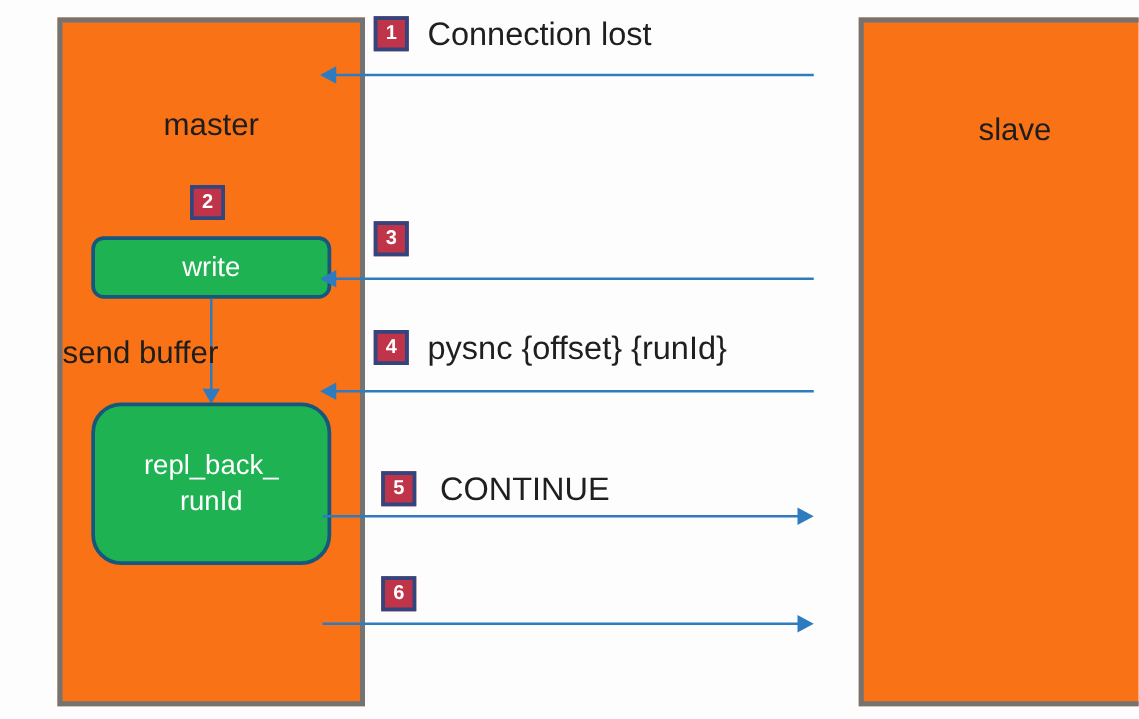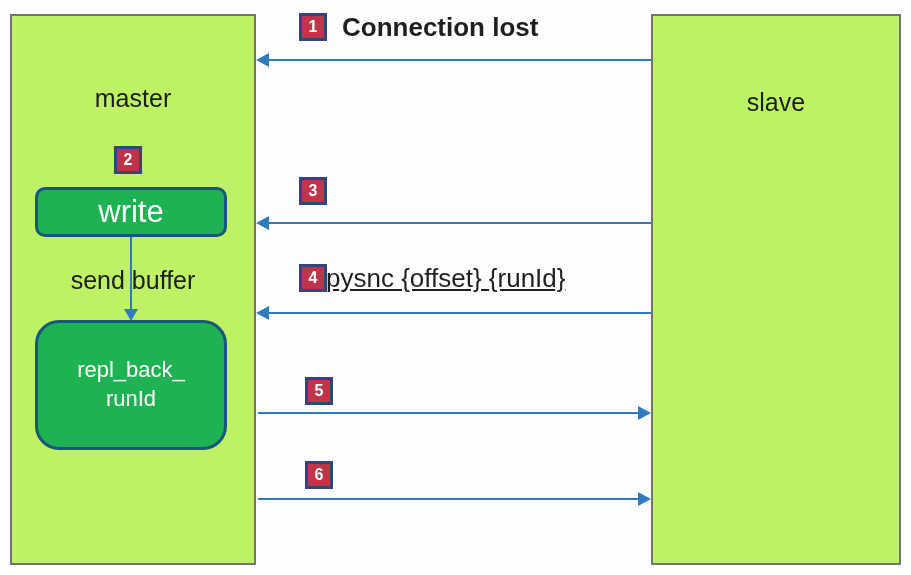--- a/index.html
+++ b/index.html
@@ -12,23 +12,24 @@
     position: relative;
     width: 911px;
     height: 575px;
     background: #fdfdfd;
     overflow: hidden;
   }
 
   
   .actor-box {
     position: absolute;
-    background: #bef264;
-    border: 2px solid #737373;
+    background: #f97316;
+    border: 4px solid #737373;
     box-sizing: border-box;
+    margin-left: 36px;
   }
   .master-box { left: 10px;  top: 14px; width: 246px; height: 551px; }
   .slave-box  { left: 651px; top: 14px; width: 250px; height: 551px; }
 
   .actor-title {
     position: absolute;
     width: 100%;
     text-align: center;
     font-size: 25px;
     color: #1d1d1d;
@@ -64,35 +65,35 @@
     display: flex;
     flex-direction: column;
     align-items: center;
     justify-content: center;
     text-align: center;
   }
   .write-box {
     left: 23px; top: 171px;
     width: 192px; height: 50px;
     border-radius: 10px;
-    font-size: 31px;
+    font-size: 22px;
   }
   .buffer-box {
     left: 23px; top: 304px;
     width: 192px; height: 130px;
     border-radius: 24px;
     font-size: 22px;
     line-height: 1.3;
   }
 
   .send-buffer-label {
     position: absolute;
     left: 0; top: 250px;
     width: 100%;
-    text-align: center;
+    text-align: left;
     font-size: 25px;
     color: #1d1d1d;
   }
 
   
   .v-arrow-line {
     position: absolute;
     left: 118px; top: 221px;
     width: 2px; height: 78px;
     background: #2f7bbf;
@@ -133,31 +134,31 @@
     position: absolute;
     left: 638px;
     width: 0; height: 0;
     border-top: 7px solid transparent;
     border-bottom: 7px solid transparent;
     border-left: 13px solid #2f7bbf;
   }
 
   
   .b1 { left: 299px; top: 13px;  }
-  .l1 { left: 342px; top: 12px; font-weight: bold;  }
+  .l1 { left: 342px; top: 12px;  }
   .a1 { top: 59px; }
   .h1 { top: 53px; }
 
   .b3 { left: 299px; top: 177px; }
   .l3 { left: 342px; top: 176px; }
   .a3 { top: 222px; }
   .h3 { top: 216px; }
 
   .b4 { left: 299px; top: 264px; }
-  .l4 { left: 326px; top: 263px; text-decoration: underline; }
+  .l4 { left: 342px; top: 263px; }
   .a4 { top: 312px; }
   .h4 { top: 306px; }
 
   .b5 { left: 305px; top: 377px; }
   .l5 { left: 352px; top: 376px; }
   .a5 { top: 412px; width: 382px; }
   .h5 { top: 406px; }
 
   .b6 { left: 305px; top: 461px; }
   .l6 { left: 350px; top: 460px; }
@@ -201,20 +202,21 @@
   <div class="badge msg-badge b3">3</div>
   <div class="h-arrow-line a3"></div>
   <div class="head-left h3"></div>
 
   <div class="badge msg-badge b4">4</div>
   <div class="msg-label l4">pysnc {offset} {runId}</div>
   <div class="h-arrow-line a4"></div>
   <div class="head-left h4"></div>
 
   <div class="badge msg-badge b5">5</div>
+  <div class="msg-label l5">CONTINUE</div>
   <div class="h-arrow-line a5"></div>
   <div class="head-right h5"></div>
 
   <div class="badge msg-badge b6">6</div>
   <div class="h-arrow-line a6"></div>
   <div class="head-right h6"></div>
 
 </div>
 
 </body></html>

